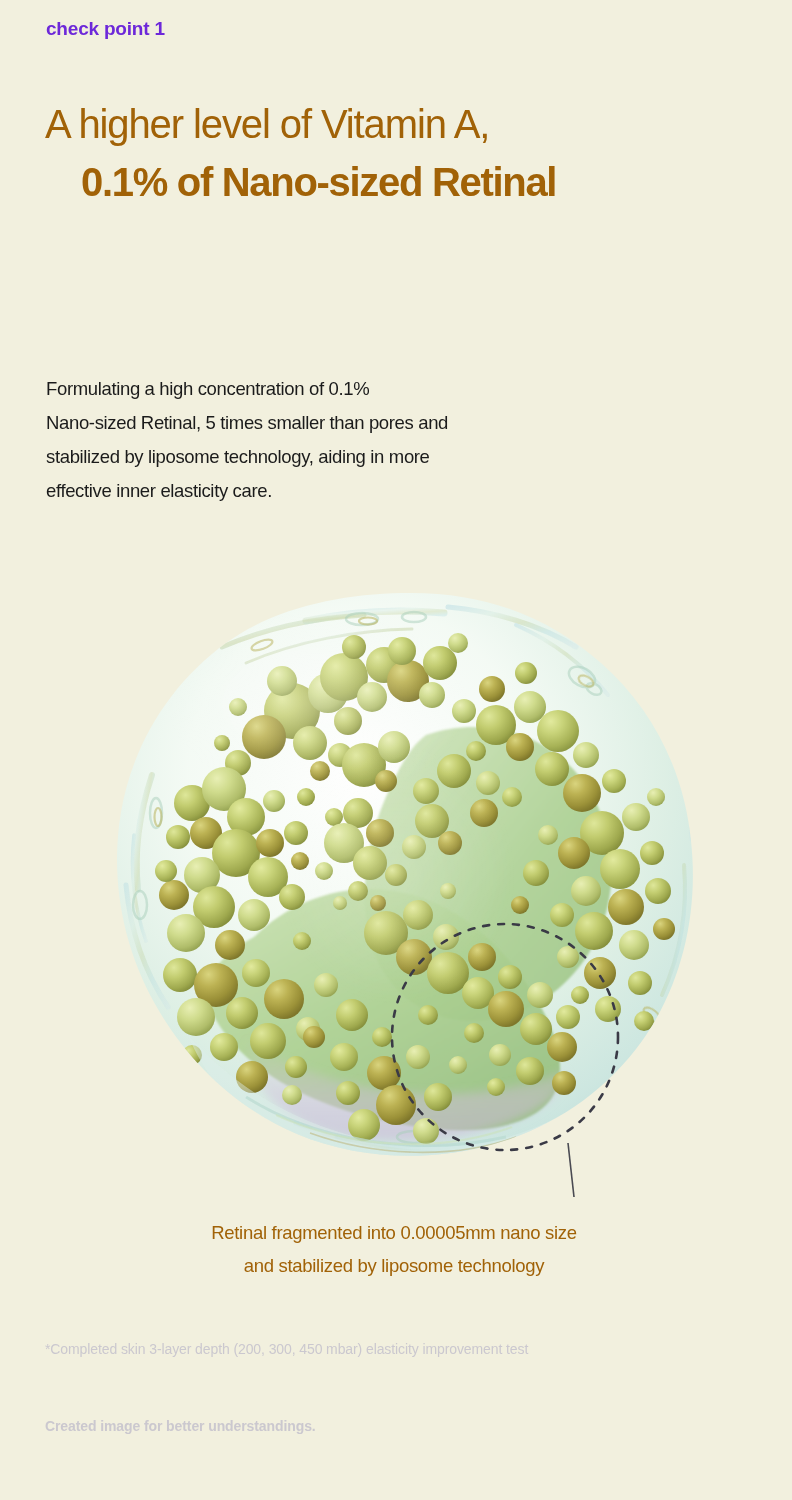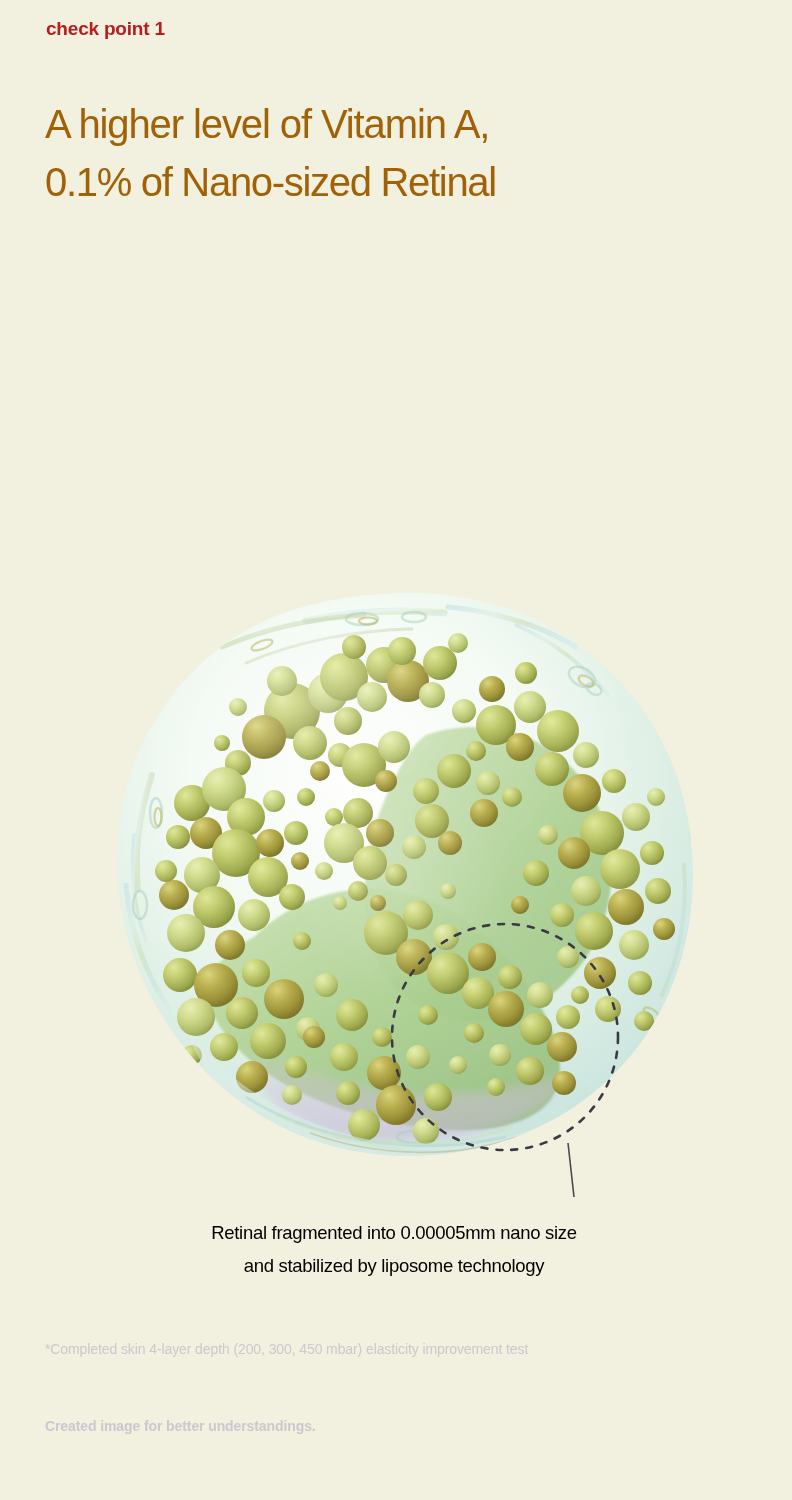--- a/index.html
+++ b/index.html
@@ -26,35 +26,35 @@
   }
 
   
   .eyebrow {
     position: absolute;
     left: 46px;
     top: 18px;
     font-size: 19px;
     font-weight: 700;
     letter-spacing: -0.2px;
-    color: #b91c1c;
+    color: #6d28d9;
     line-height: 1.2;
   }
 
   .headline {
     position: absolute;
     left: 45px;
     top: 95px;
     font-size: 40px;
     line-height: 58px;
     letter-spacing: -1.1px;
     color: #a16207;
   }
   .headline .l1, .headline .l2 { font-weight: 400; display: block; }
-  .headline .l3 { font-weight: 400; display: block; letter-spacing: -1.3px; }
+  .headline .l3 { font-weight: 700; display: block; letter-spacing: -1.3px; margin-left: 36px; }
 
   .bodycopy {
     position: absolute;
     left: 46px;
     top: 372px;
     font-size: 18.5px;
     line-height: 34px;
     letter-spacing: -0.35px;
     color: #1b1b1b;
     font-weight: 400;
@@ -74,21 +74,21 @@
   
   .caption {
     position: absolute;
     left: 0;
     top: 1216px;
     width: 788px;
     text-align: center;
     font-size: 18.5px;
     line-height: 33px;
     letter-spacing: -0.3px;
-    color: #000000;
+    color: #a16207;
     font-weight: 400;
   }
   .caption span { display: block; }
 
   
   .footnotes {
     position: absolute;
     left: 45px;
     top: 1337px;
     font-size: 14px;
@@ -115,20 +115,26 @@
 
 <div class="page">
 
   <div class="eyebrow">check point 1</div>
 
   <h1 class="headline">
     <span class="l1">A higher level of Vitamin A,</span>
     <span class="l3">0.1% of Nano-sized Retinal</span>
   </h1>
 
+  <div class="bodycopy">
+    <span>Formulating a high concentration of 0.1%</span>
+    <span>Nano-sized Retinal, 5 times smaller than pores and</span>
+    <span>stabilized by liposome technology, aiding in more</span>
+    <span>effective inner elasticity care.</span>
+  </div>
 
   <div class="illo">
     <svg viewBox="0 0 614 615" xmlns="http://www.w3.org/2000/svg" aria-hidden="true">
       <defs>
 
         <radialGradient id="glass" cx="42%" cy="32%" r="78%">
           <stop offset="0%" stop-color="#ffffff" stop-opacity="0.97"></stop>
           <stop offset="38%" stop-color="#f4fbf6" stop-opacity="0.93"></stop>
           <stop offset="68%" stop-color="#dcefe5" stop-opacity="0.93"></stop>
           <stop offset="88%" stop-color="#cbe6e0" stop-opacity="0.95"></stop>
@@ -461,18 +467,18 @@
       </g>
     </svg>
   </div>
 
   <div class="caption">
     <span>Retinal fragmented into 0.00005mm nano size</span>
     <span>and stabilized by liposome technology</span>
   </div>
 
   <div class="footnotes">
-    <span>*Completed skin 4-layer depth (200, 300, 450 mbar) elasticity improvement test</span>
+    <span>*Completed skin 3-layer depth (200, 300, 450 mbar) elasticity improvement test</span>
   </div>
 
   <div class="credit">Created image for better understandings.</div>
 
 </div>
 
 </body></html>

